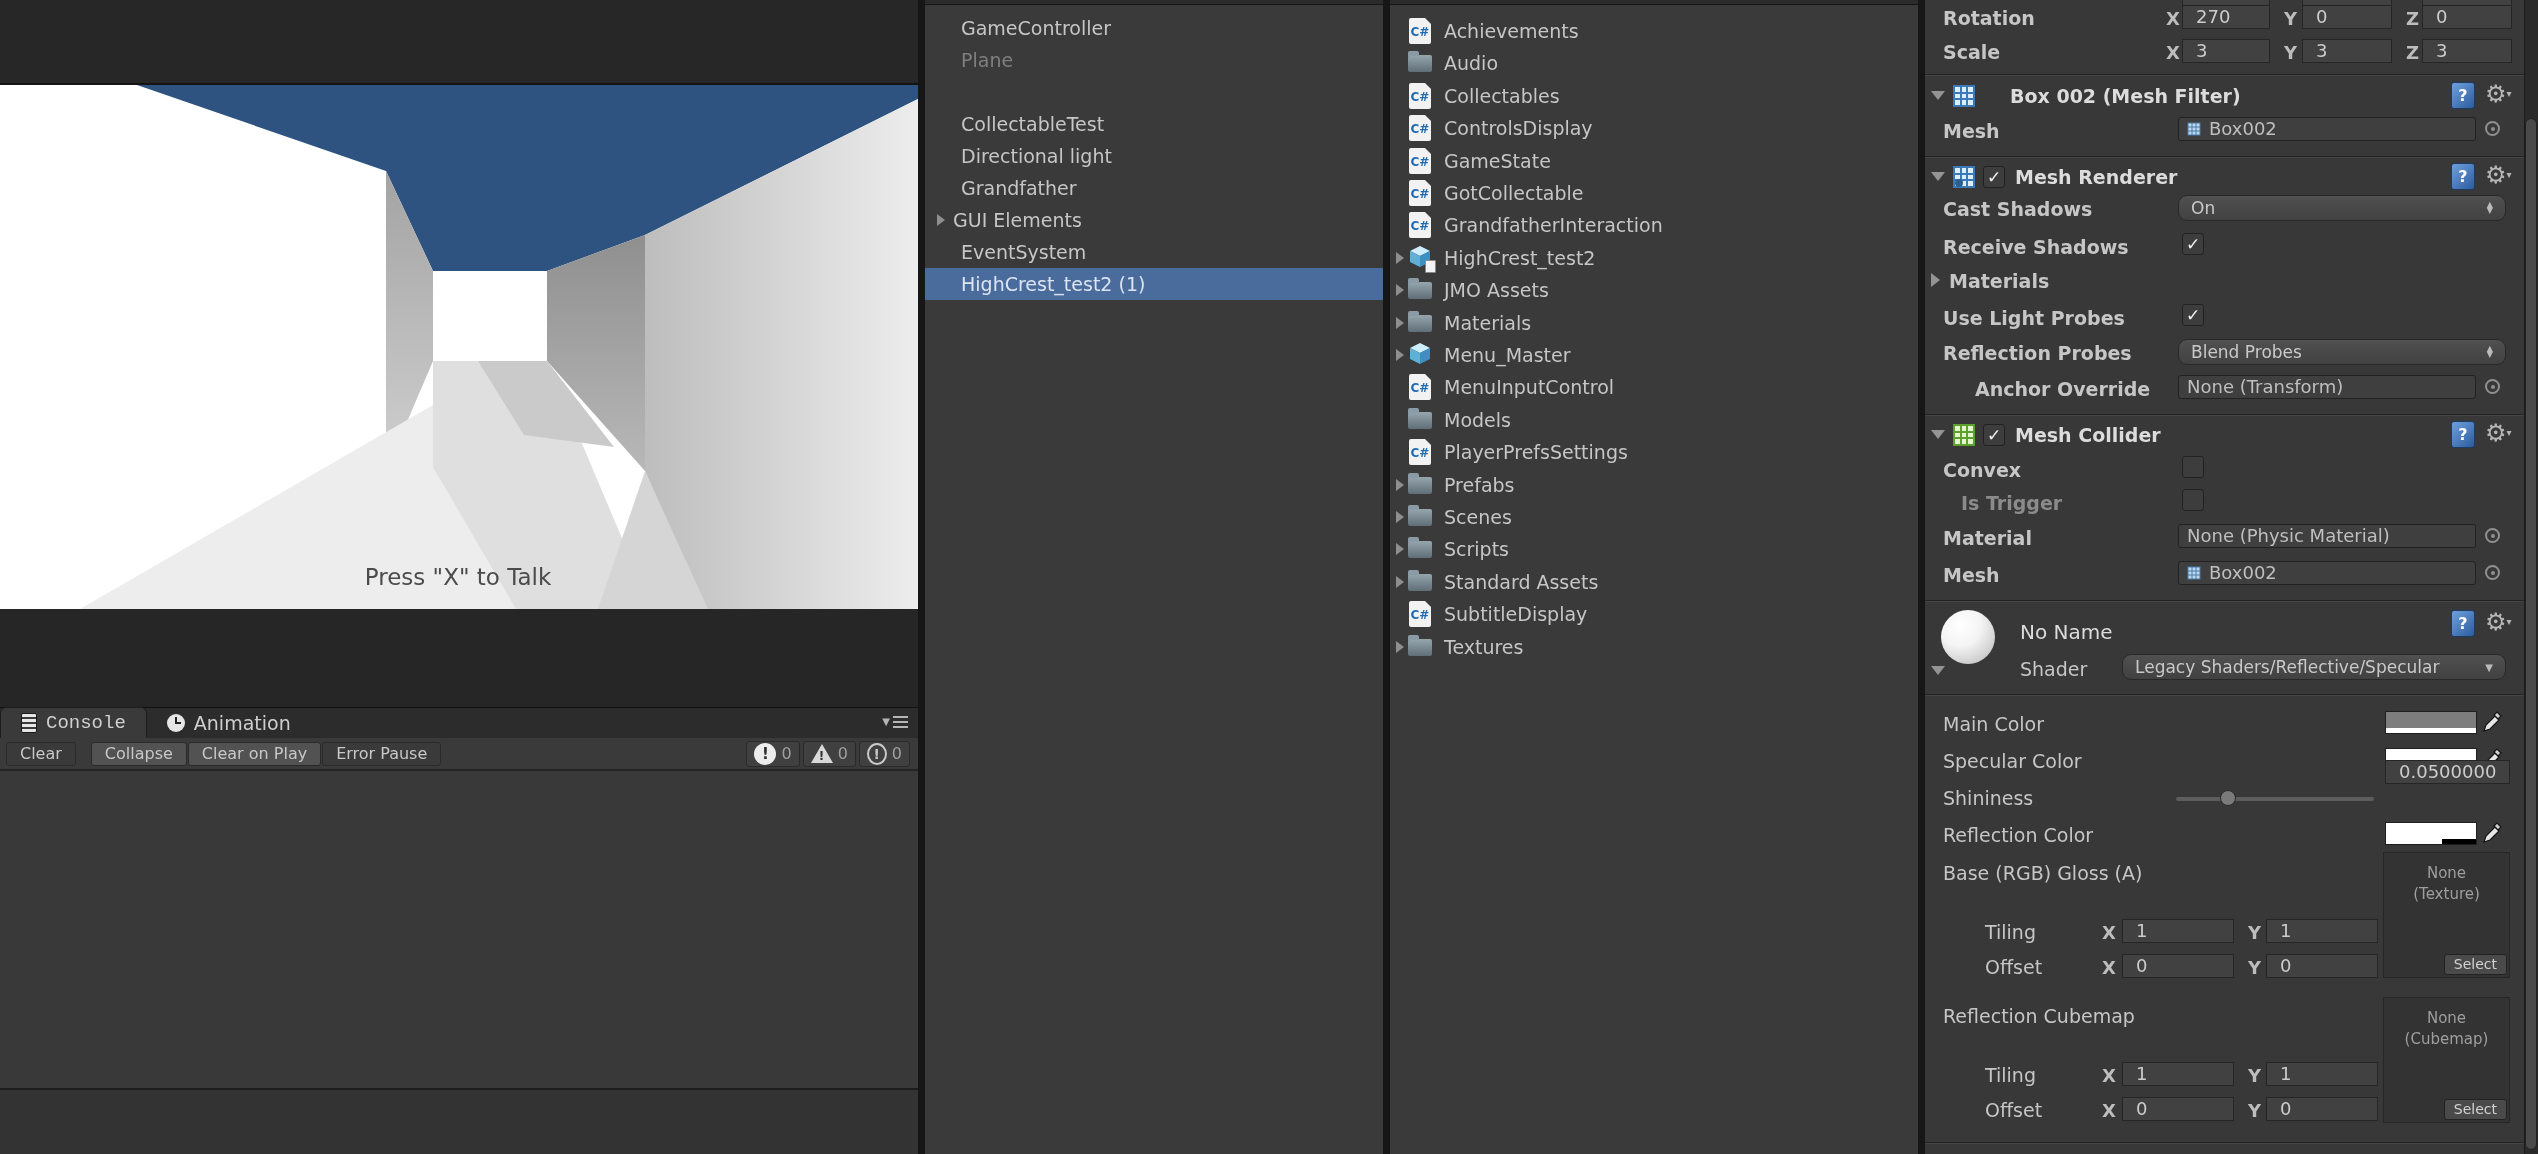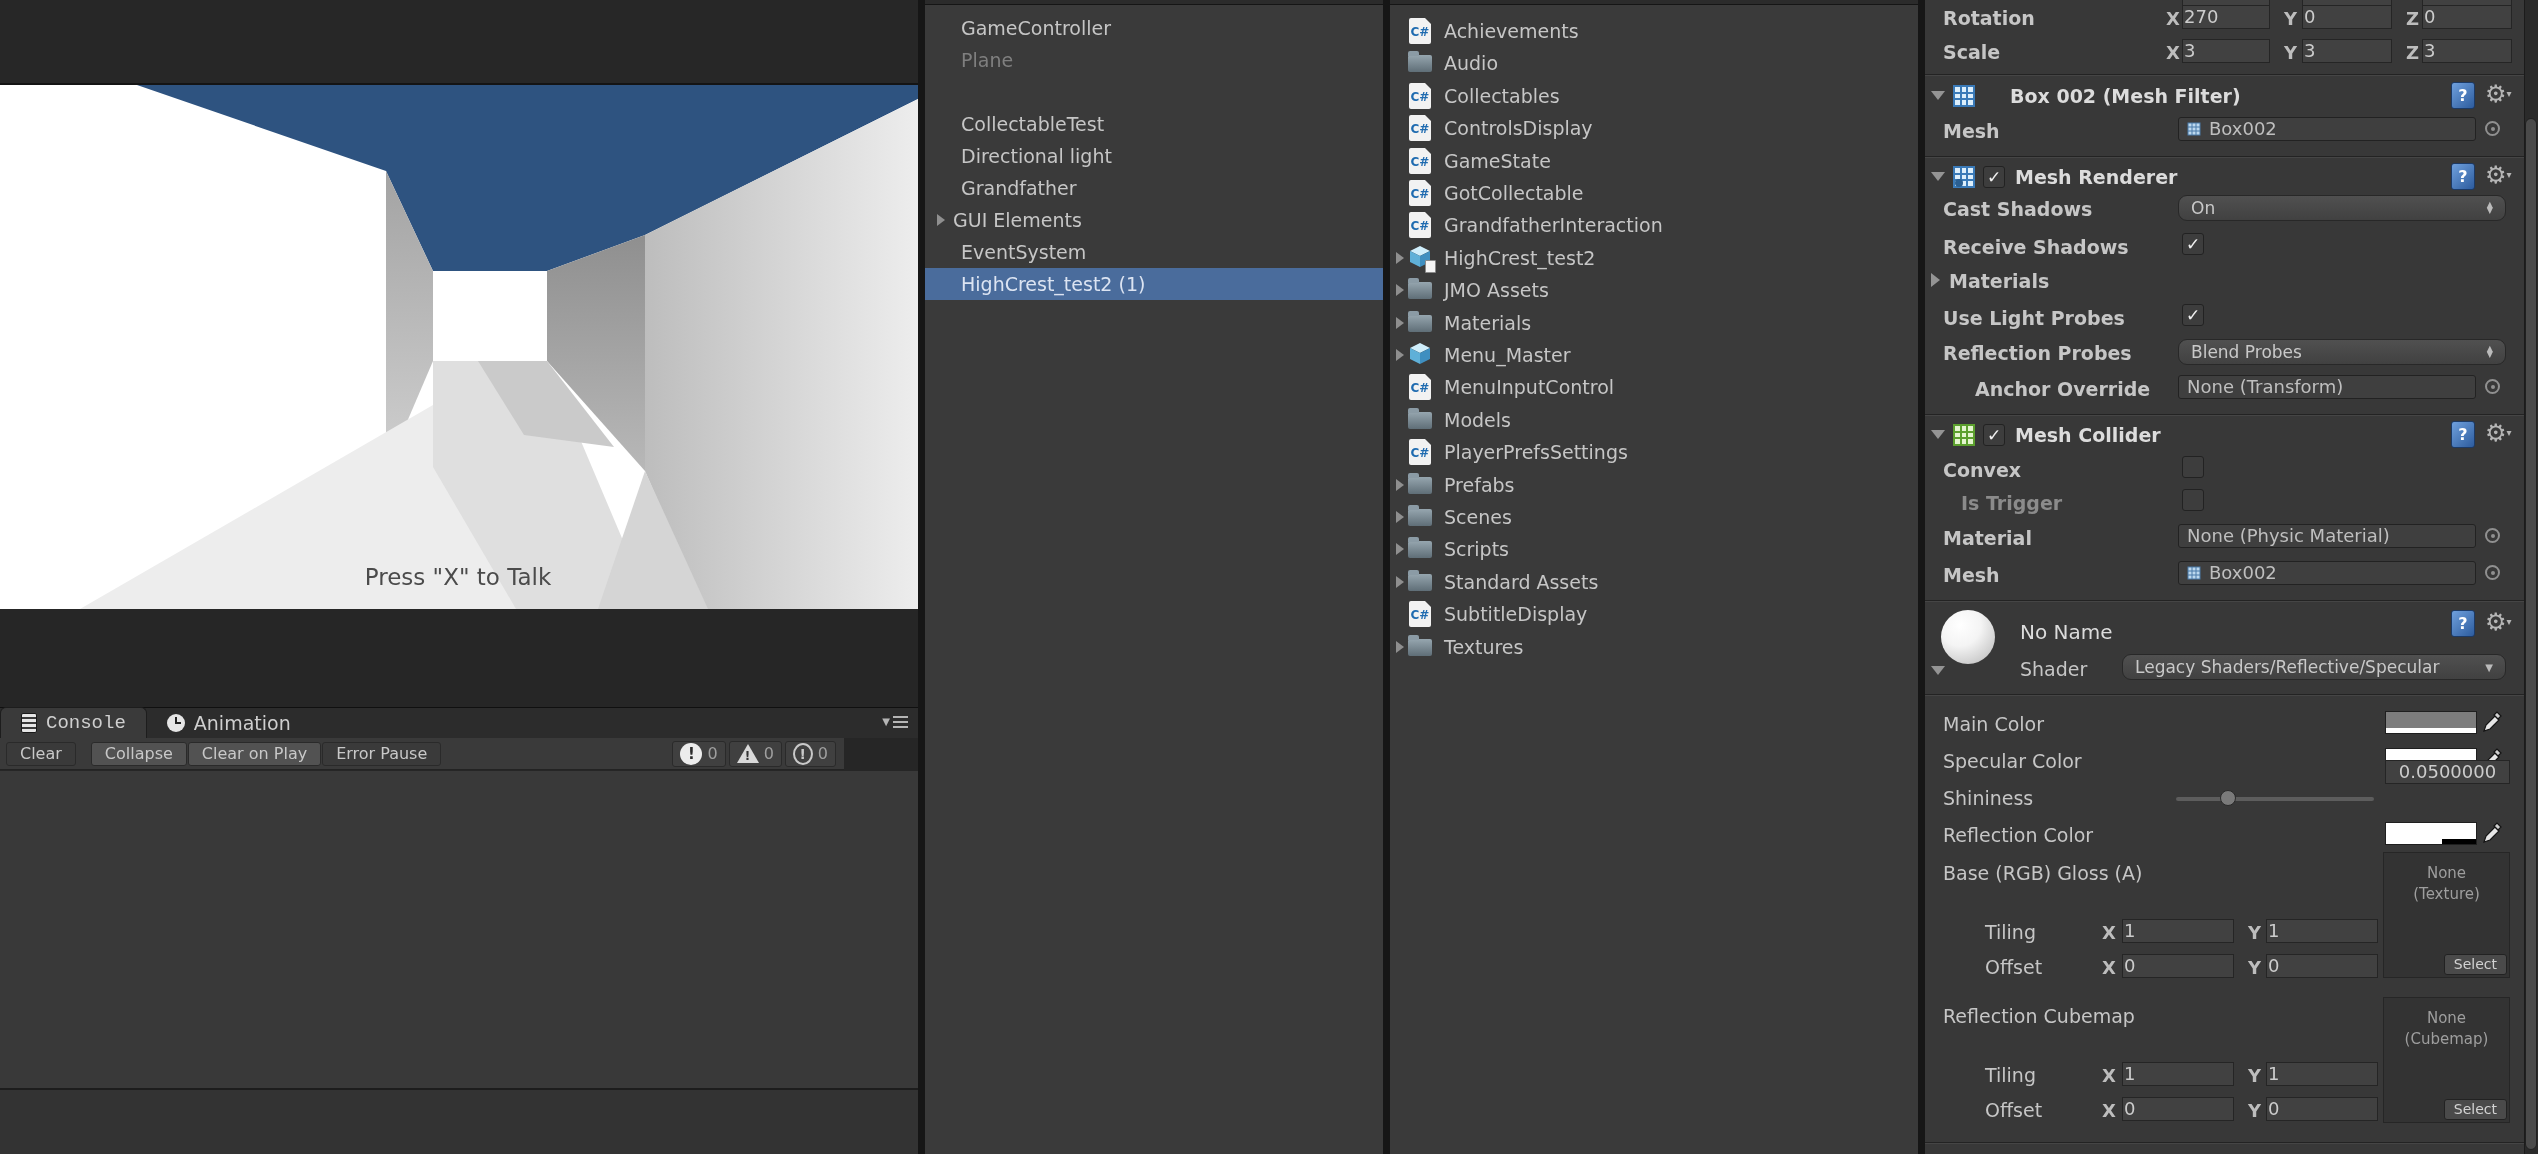--- a/index.html
+++ b/index.html
@@ -23,21 +23,21 @@
   .con-tab{height:31px;display:flex;align-items:center;gap:9px;padding:0 20px;font-size:19px;color:#cfcfcf;}
   .con-tab.active{background:#3a3a3a;border:1px solid #1d1d1d;border-bottom:none;border-radius:6px 6px 0 0;font-family:Liberation Mono, monospace;}
   .tab-page-icon{width:16px;height:20px;background:#e6e6e6;border:1px solid #1a1a1a;border-radius:2px;
      background-image:repeating-linear-gradient(#e6e6e6 0 3px,#3a3a3a 3px 5px);}
   .tab-clock-icon{width:18px;height:18px;border-radius:50%;background:#e6e6e6;position:relative;}
   .tab-clock-icon::after{content:"";position:absolute;left:8px;top:3px;width:2px;height:7px;background:#222;}
   .tab-clock-icon::before{content:"";position:absolute;left:8px;top:8px;width:6px;height:2px;background:#222;}
   .con-menu{position:absolute;right:10px;top:716px;color:#b5b5b5;display:flex;align-items:center;gap:3px;}
   .con-menu .bars{width:15px;height:2px;background:#b5b5b5;box-shadow:0 5px 0 #b5b5b5,0 10px 0 #b5b5b5;margin-top:-10px;}
   .con-menu .v{font-size:10px;}
-  .con-toolbar{position:absolute;left:0;top:738px;width:844px;height:32px;background:#3a3a3a;border-bottom:1px solid #232323;display:flex;align-items:center;padding:0 6px;}
+  .con-toolbar{position:absolute;left:0;top:738px;width:918px;height:32px;background:#3a3a3a;border-bottom:1px solid #232323;display:flex;align-items:center;padding:0 6px;}
   .tbtn{height:24px;line-height:22px;padding:0 13px;font-size:16px;color:#c8c8c8;background:#3a3a3a;border:1px solid #2a2a2a;border-radius:3px;white-space:nowrap;}
   .tbtn.on{background:#525252;}
   .tbtn:first-child{margin-right:14px;}
   .con-counters{position:absolute;right:8px;display:flex;gap:3px;}
   .cnt{display:flex;align-items:center;gap:5px;background:#404040;border:1px solid #2a2a2a;border-radius:3px;height:26px;padding:0 7px;}
   .cnt .num{color:#9f9f9f;font-size:16px;}
   .ic-err{width:22px;height:22px;border-radius:50%;background:#ececec;color:#2b2b2b;font-weight:700;font-size:15px;text-align:center;line-height:22px;}
   .ic-warn{width:0;height:0;border-left:11px solid transparent;border-right:11px solid transparent;border-bottom:19px solid #d9d9d9;position:relative;}
   .ic-warn span{position:absolute;left:-3px;top:5px;font-size:12px;font-weight:700;color:#333;}
   .ic-info{width:20px;height:22px;border-radius:50%;border:2px solid #c9c9c9;color:#c9c9c9;font-weight:700;font-size:14px;text-align:center;line-height:18px;}
@@ -66,21 +66,21 @@
   .ic-folder{position:absolute;left:0;top:6px;width:24px;height:17px;background:linear-gradient(#96a6af,#5f6e77);border-radius:2px;}
   .ic-folder::before{content:"";position:absolute;top:-4px;left:0;width:11px;height:5px;background:#8b9ba5;border-radius:2px 2px 0 0;}
   .ic-page{position:absolute;right:-2px;bottom:-1px;width:11px;height:13px;background:#f4f4f4;border:1px solid #8a8a8a;border-radius:1px;}
 
   
   .ihr{position:absolute;left:0;right:14px;height:1px;background:#232323;box-shadow:0 1px 0 #454545;}
   .ilabel{position:absolute;color:#c6c6c6;font-weight:600;font-size:19px;white-space:nowrap;}
   .ilabel.dim{color:#8b8b8b;}
   .ctitle{position:absolute;color:#dcdcdc;font-weight:700;font-size:19px;white-space:nowrap;}
   .axis{position:absolute;color:#bdbdbd;font-size:18px;font-weight:600;}
-  .fld{position:absolute;height:24px;background:#414141;border:1px solid #252525;color:#cccccc;font-size:18px;line-height:22px;padding:0 1px;overflow:hidden;}
+  .fld{position:absolute;height:24px;background:#414141;border:1px solid #252525;color:#cccccc;font-size:18px;line-height:22px;padding:0 13px;overflow:hidden;}
   .obj{position:absolute;height:24px;background:#3f3f3f;border:1px solid #222;border-radius:3px;color:#bfbfbf;font-size:18px;line-height:22px;padding:0 8px;display:flex;align-items:center;gap:8px;overflow:hidden;white-space:nowrap;}
   .dd{position:absolute;height:26px;background:linear-gradient(#505050,#414141);border:1px solid #282828;border-radius:9px;color:#c9c9c9;font-size:17px;display:flex;align-items:center;padding:0 12px;white-space:nowrap;overflow:hidden;}
   .dd .ud{margin-left:auto;display:flex;flex-direction:column;font-size:8px;line-height:6px;color:#bbb;padding-left:8px;}
   .cb{position:absolute;width:22px;height:22px;background:#3d3d3d;border:1px solid #222;border-radius:3px;color:#f0f0f0;font-size:17px;font-weight:700;text-align:center;line-height:20px;}
   .picker{position:absolute;width:15px;height:15px;border:2px solid #909090;border-radius:50%;}
   .picker::after{content:"";position:absolute;left:3.5px;top:3.5px;width:4px;height:4px;border-radius:50%;background:#909090;}
   .fold{position:absolute;width:0;height:0;}
   .fold.down{border-left:7px solid transparent;border-right:7px solid transparent;border-top:9px solid #949494;}
   .fold.right{border-top:7px solid transparent;border-bottom:7px solid transparent;border-left:9px solid #949494;}
   .help{position:absolute;width:24px;height:27px;background:linear-gradient(135deg,#6fa0dd,#2d5c9e);border:1px solid #1c3a66;border-radius:3px;color:#fff;font-weight:700;font-size:16px;text-align:center;line-height:25px;}

